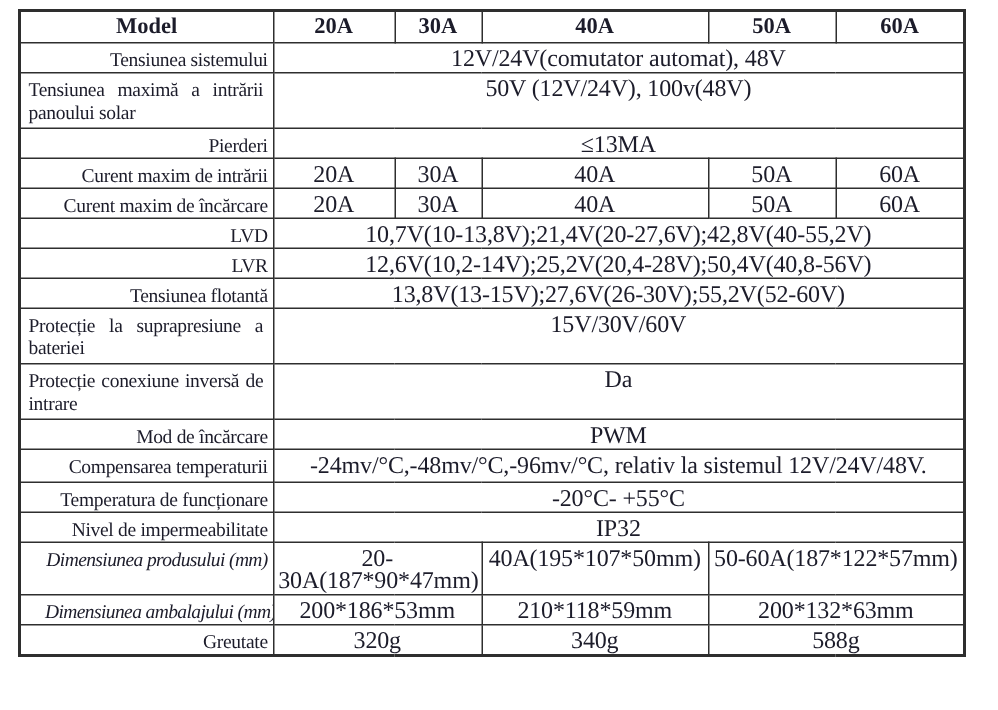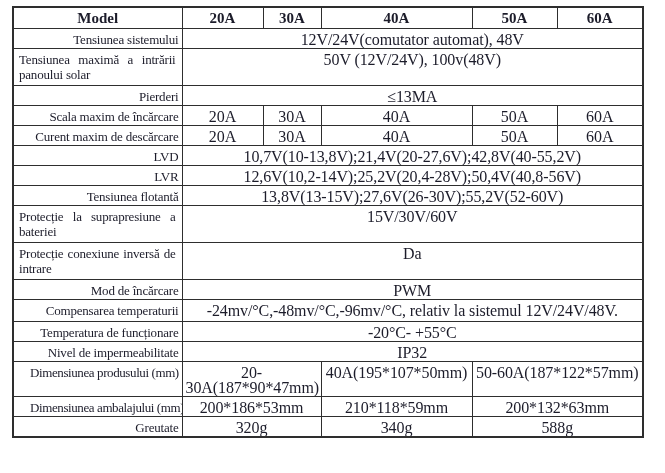--- a/index.html
+++ b/index.html
@@ -51,20 +51,21 @@
   }
   .spec td.label.multi {
     text-align: justify;
     padding-right: 6px;
     margin-left: 24px;
   }
   .spec td.label.tight {
     padding-left: 16px;
     letter-spacing: -0.4px;
     white-space: nowrap;
+    font-style: italic;
   }
   .spec td.val {
     font-size: 16px;
     text-align: center;
     line-height: 15px;
     padding-top: 3px;
     letter-spacing: -0.1px;
   }
 </style>
 </head>
@@ -100,30 +101,30 @@
       <td class="label multi">Tensiunea maximă a intrării panoului solar</td>
       <td class="val" colspan="5">50V (12V/24V), 100v(48V)</td>
     </tr>
 
     <tr>
       <td class="label">Pierderi</td>
       <td class="val" colspan="5">≤13MA</td>
     </tr>
 
     <tr>
-      <td class="label">Scala maxim de încărcare</td>
+      <td class="label">Curent maxim de intrării</td>
       <td class="val">20A</td>
       <td class="val">30A</td>
       <td class="val">40A</td>
       <td class="val">50A</td>
       <td class="val">60A</td>
     </tr>
 
     <tr>
-      <td class="label">Curent maxim de descărcare</td>
+      <td class="label">Curent maxim de încărcare</td>
       <td class="val">20A</td>
       <td class="val">30A</td>
       <td class="val">40A</td>
       <td class="val">50A</td>
       <td class="val">60A</td>
     </tr>
 
     <tr>
       <td class="label">LVD</td>
       <td class="val" colspan="5">10,7V(10-13,8V);21,4V(20-27,6V);42,8V(40-55,2V)</td>

